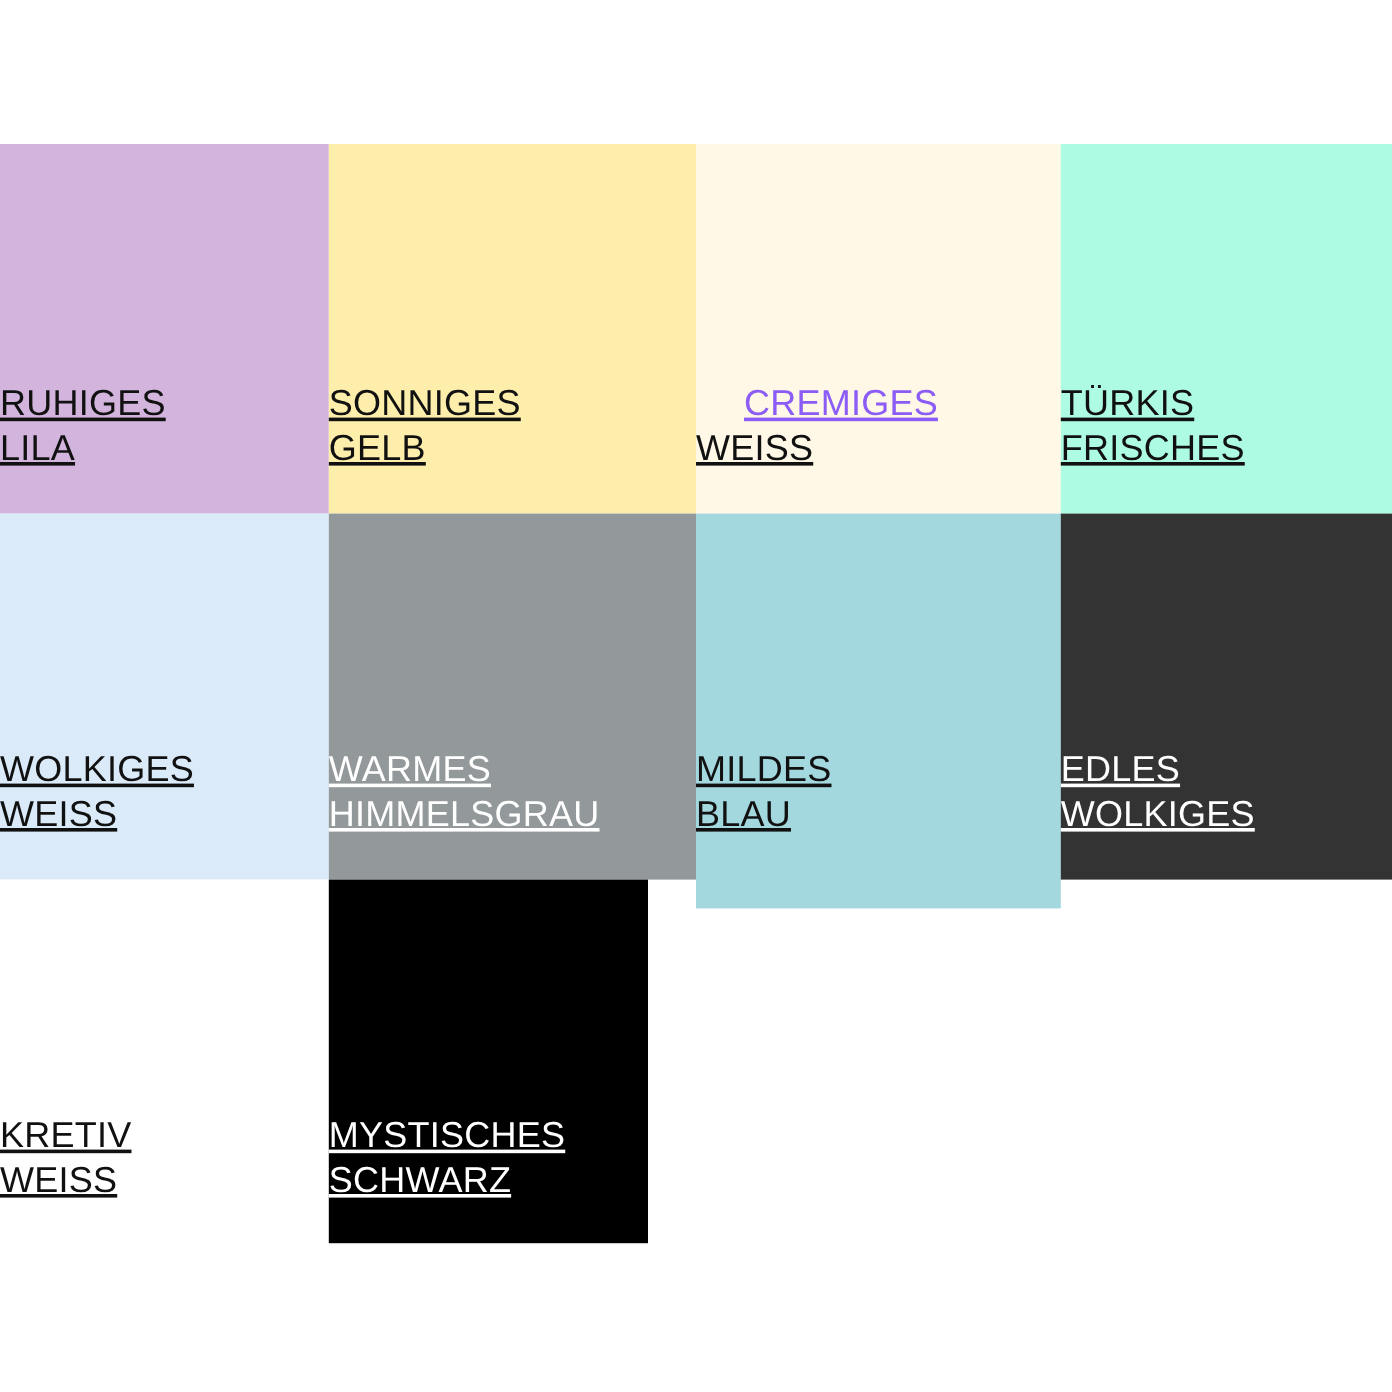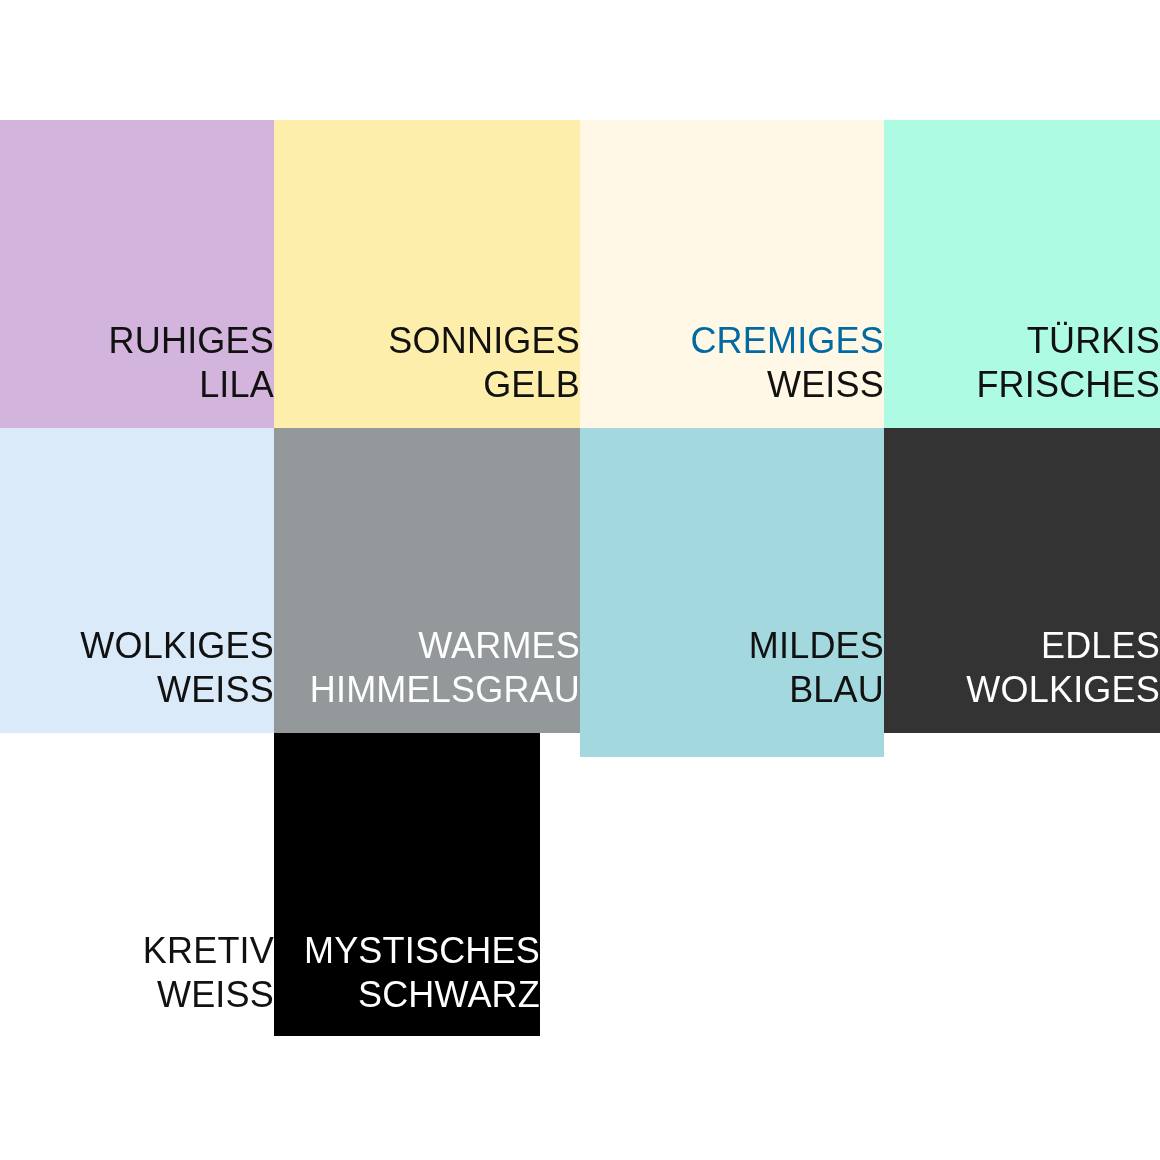--- a/index.html
+++ b/index.html
@@ -24,27 +24,28 @@
   .swatch {
     position: absolute;
     box-sizing: border-box;
     display: flex;
     flex-direction: column;
     align-items: center;
     justify-content: flex-end;
   }
 
   .swatch-label {
-    text-align: right;
+    text-align: left;
     line-height: 1.22;
-    font-size: 36px;
+    font-size: 30px;
     font-weight: 400;
     letter-spacing: 0.2px;
     white-space: pre-line;
     padding-bottom: 0;
+    text-decoration: underline;
   }
 
   
   .swatch .label-wrap {
     position: absolute;
     left: 0;
     right: 0;
     text-align: center;
   }
 </style>
@@ -59,21 +60,21 @@
       </div>
     </div>
     <div class="swatch" style="left: 274px; top: 120px; width: 306px; height: 308px; background: rgb(253, 239, 171);">
       <div class="label-wrap" style="top: 199px;">
         <div class="swatch-label" style="color: rgb(17, 17, 17);">SONNIGES</div>
         <div class="swatch-label" style="color: rgb(17, 17, 17);">GELB</div>
       </div>
     </div>
     <div class="swatch" style="left: 580px; top: 120px; width: 304px; height: 308px; background: rgb(255, 248, 231);">
       <div class="label-wrap" style="top: 199px;">
-        <div class="swatch-label" style="color: #0369a1;">CREMIGES</div>
+        <div class="swatch-label" style="color: #8b5cf6; padding-left: 40px;">CREMIGES</div>
         <div class="swatch-label" style="color: rgb(17, 17, 17);">WEISS</div>
       </div>
     </div>
     <div class="swatch" style="left: 884px; top: 120px; width: 276px; height: 308px; background: rgb(174, 251, 227);">
       <div class="label-wrap" style="top: 199px;">
         <div class="swatch-label" style="color: rgb(17, 17, 17);">TÜRKIS</div>
         <div class="swatch-label" style="color: rgb(17, 17, 17);">FRISCHES</div>
       </div>
     </div>
     <div class="swatch" style="left: 0px; top: 428px; width: 274px; height: 305px; background: rgb(218, 234, 249);">

